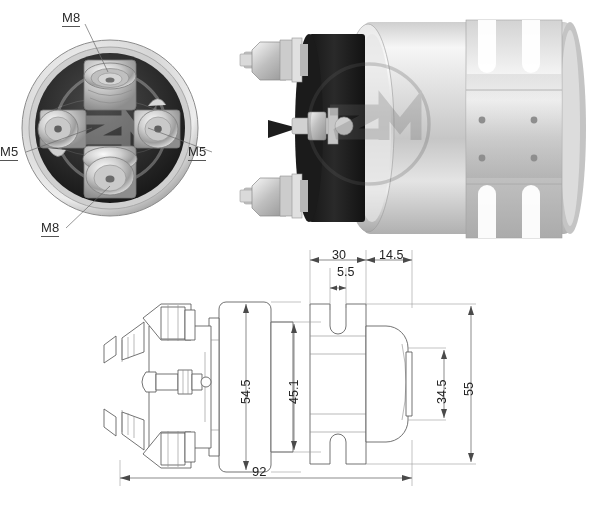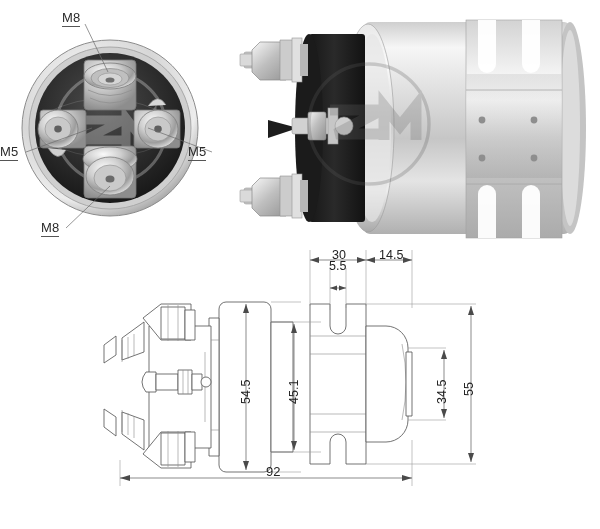--- a/index.html
+++ b/index.html
@@ -332,22 +332,22 @@
 
     <g class="arrowdim">
       <path d="M120 478 h292"></path>
       <path class="fillblk" d="M120 478 l10 -3 v6 z" stroke="none"></path>
       <path class="fillblk" d="M412 478 l-10 -3 v6 z" stroke="none"></path>
     </g>
   </svg>
 
   <div class="dim" style="left:332px;top:249px;">30</div>
   <div class="dim" style="left:379px;top:249px;">14.5</div>
-  <div class="dim" style="left:329px;top:260px;">5.5</div>
+  <div class="dim" style="left:329px;top:266px;padding-left:8px;">5.5</div>
 
   <div class="dim vert" style="left:240px;top:404px;">54.5</div>
   <div class="dim vert" style="left:288px;top:404px;">45.1</div>
   <div class="dim vert" style="left:436px;top:404px;">34.5</div>
   <div class="dim vert" style="left:463px;top:396px;">55</div>
 
-  <div class="dim" style="left:266px;top:466px;font-size:13px;">92</div>
+  <div class="dim" style="left:252px;top:466px;font-size:13px;">92</div>
 
 </div>
 
 </body></html>

